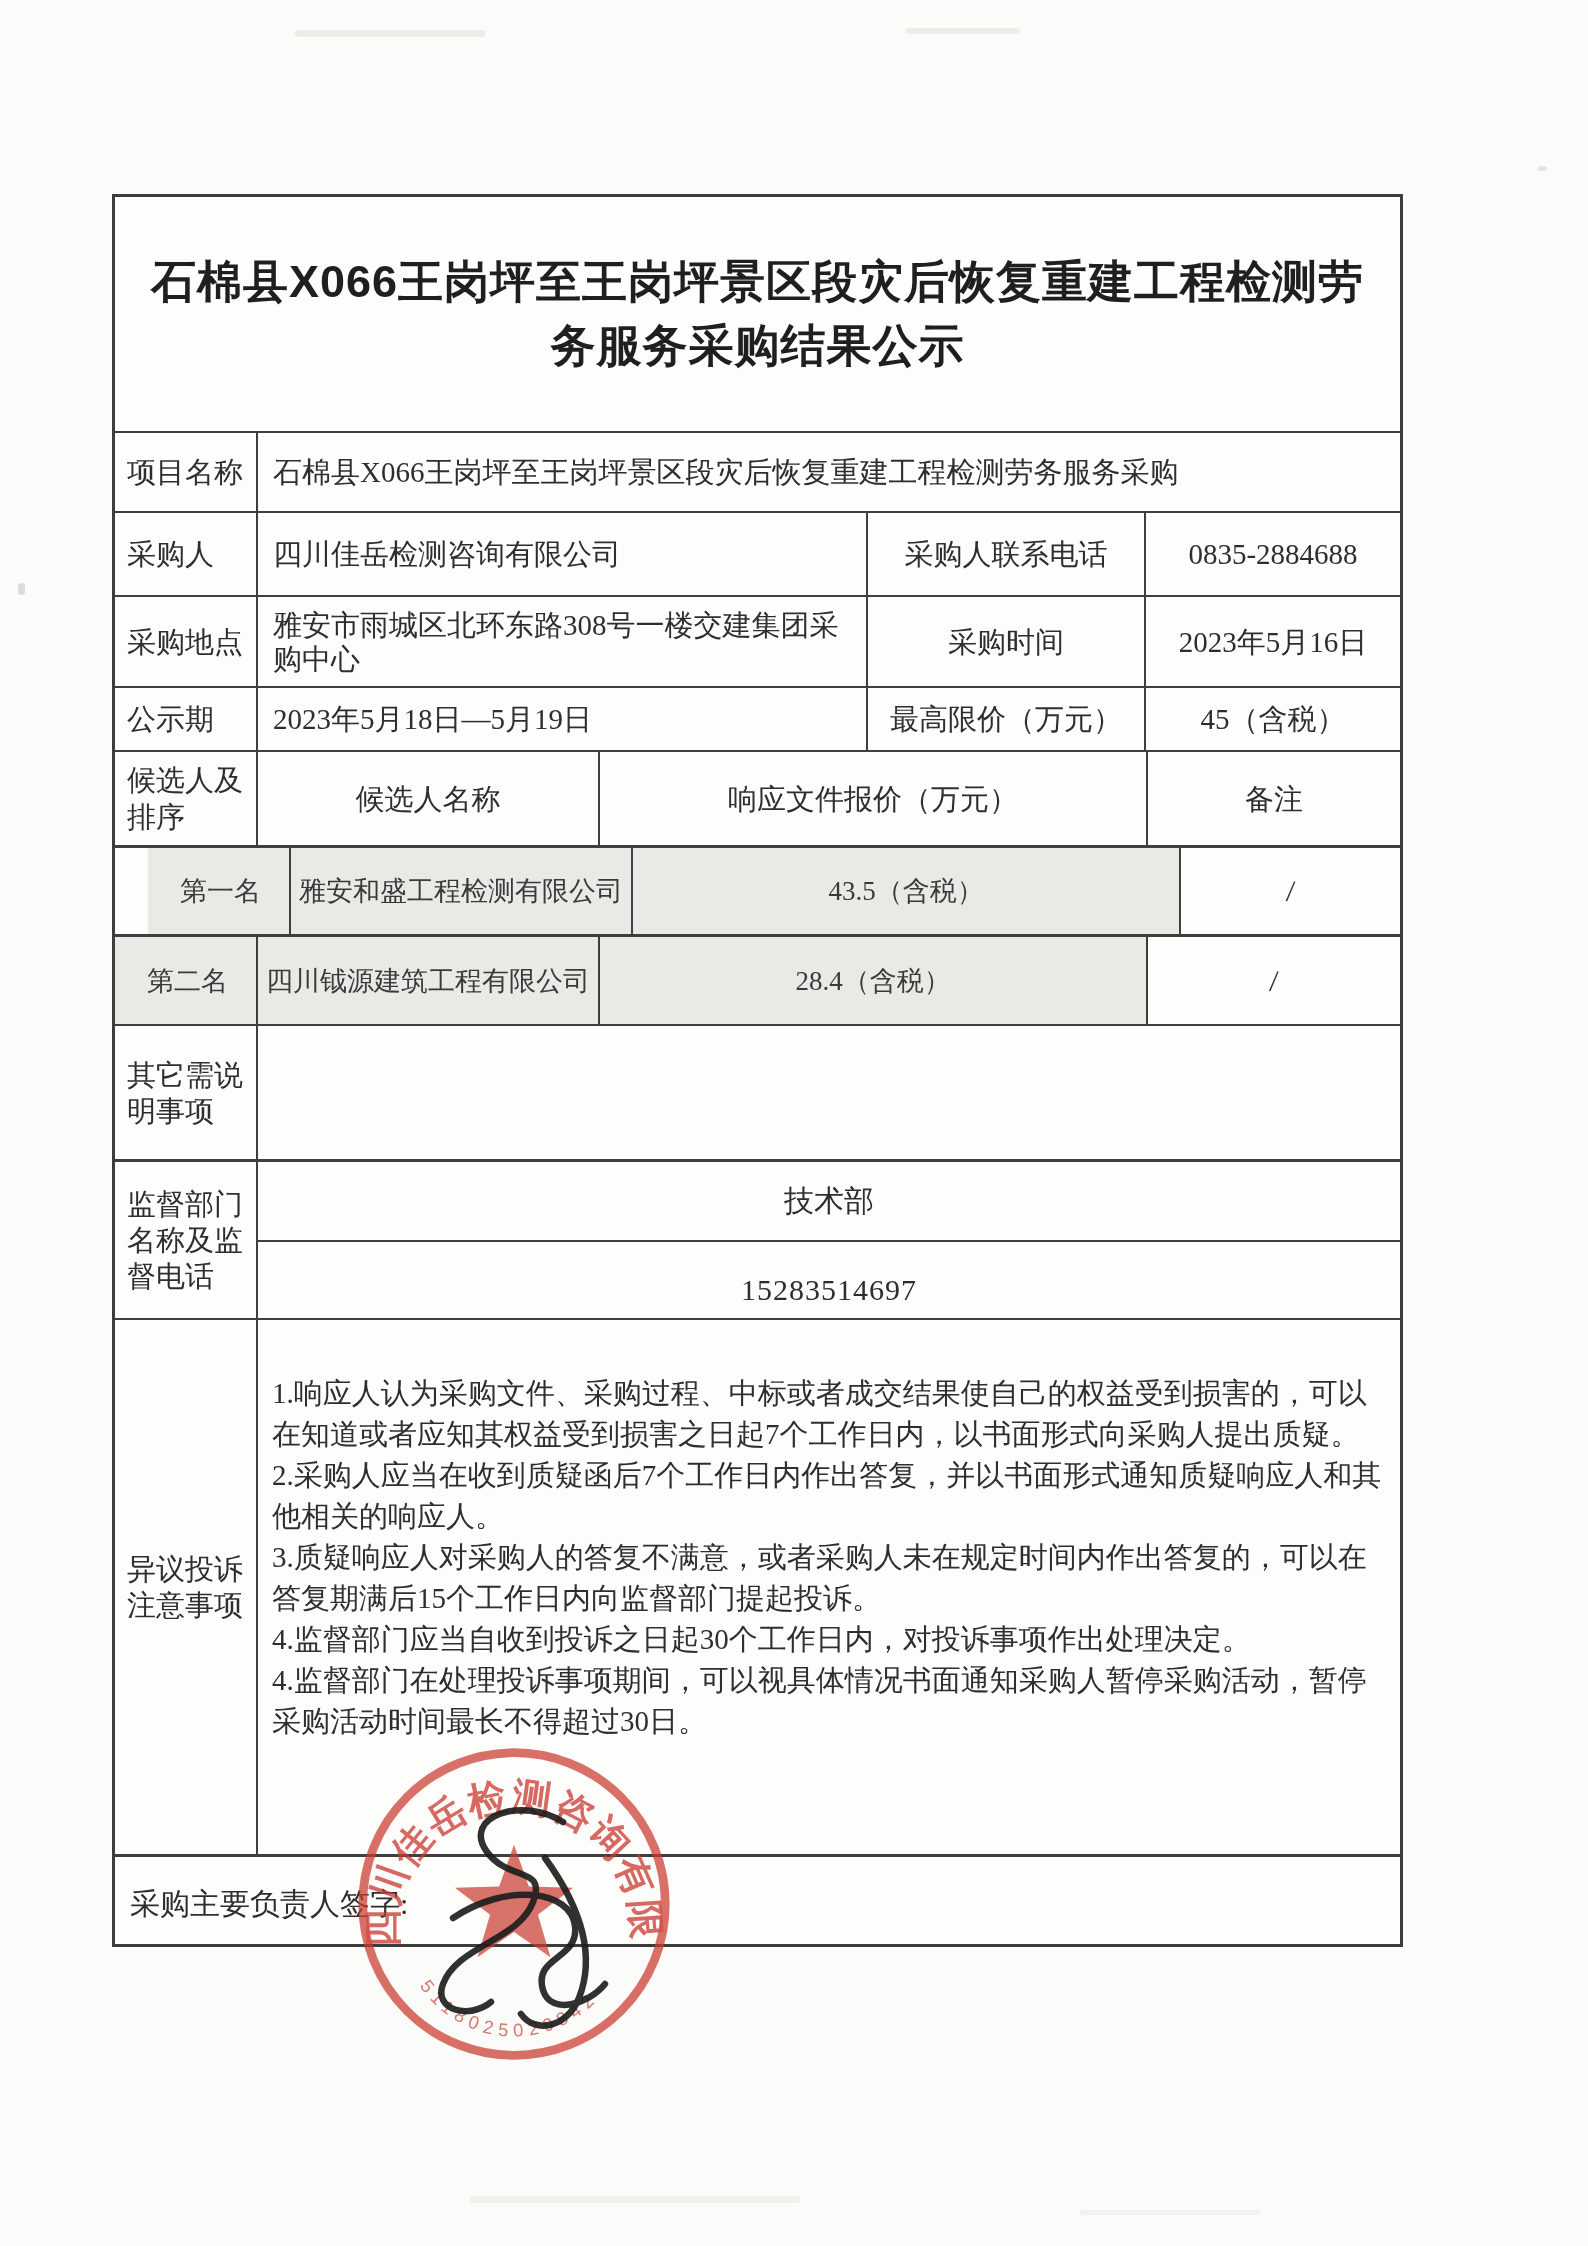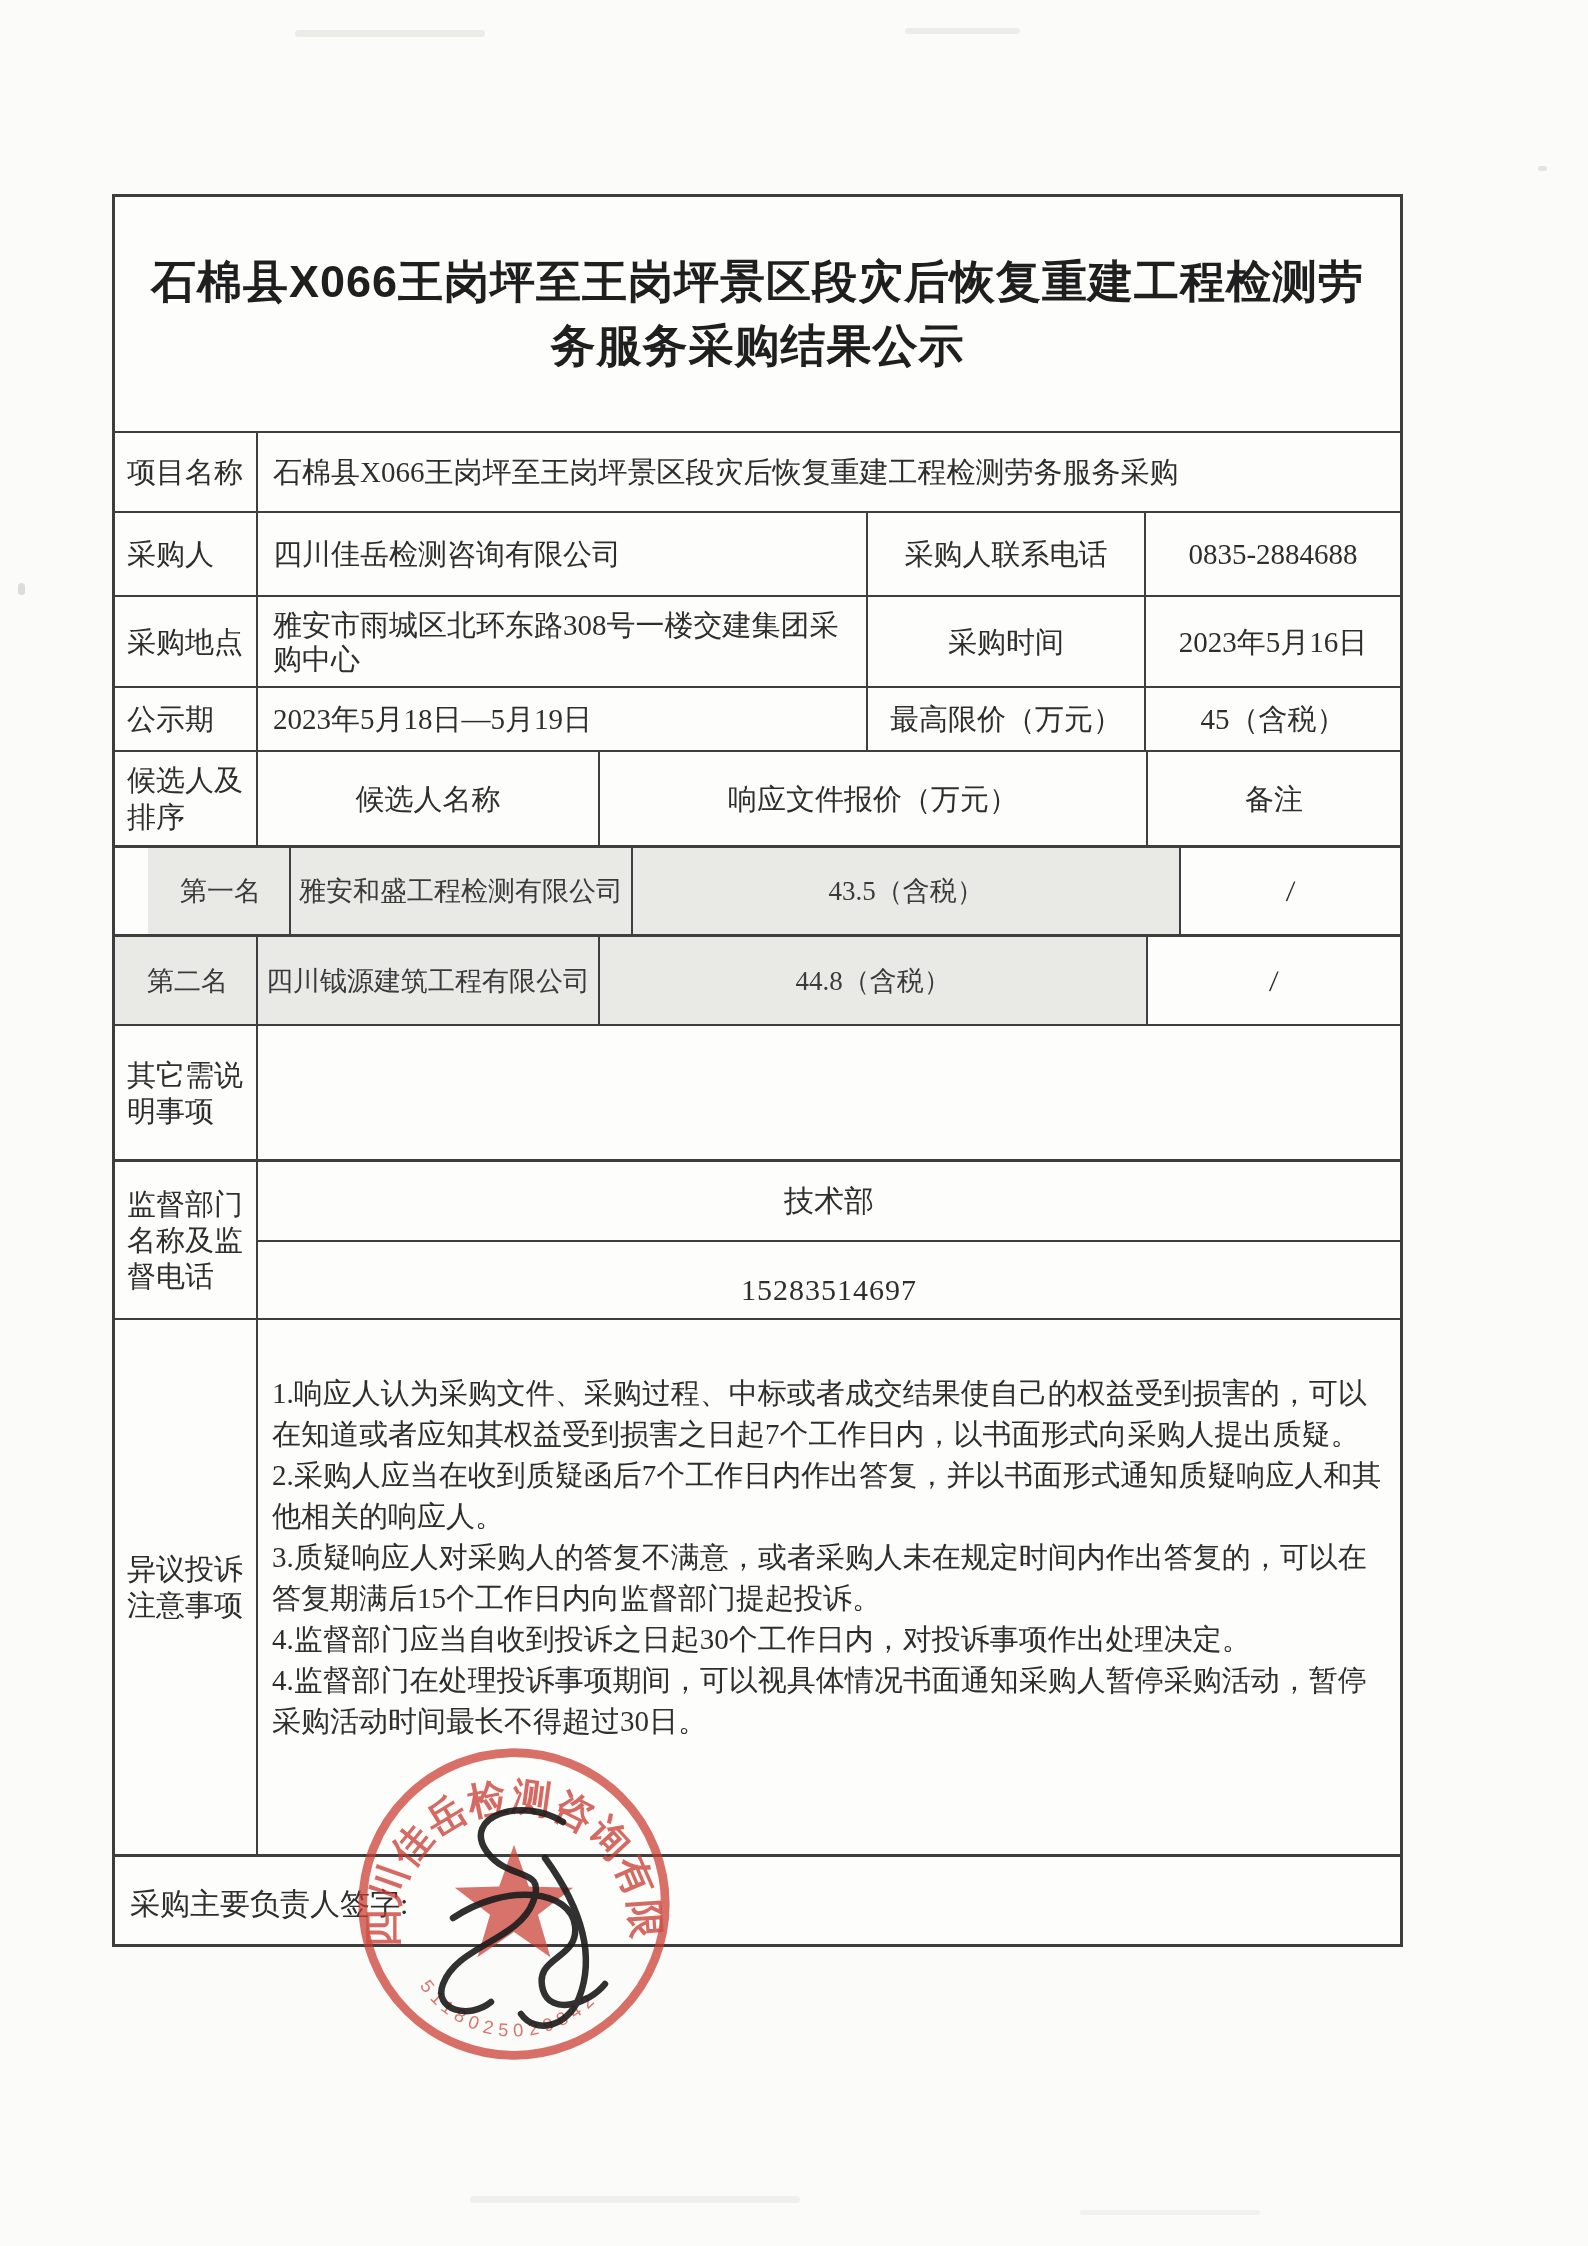--- a/index.html
+++ b/index.html
@@ -121,21 +121,21 @@
   <div class="row h-cand h-cand1">
     <div class="cell lab c gray cand-text" style="justify-content:center;">第一名</div>
     <div class="cell c w-cname gray cand-text">雅安和盛工程检测有限公司</div>
     <div class="cell c w-quote gray cand-text">43.5（含税）</div>
     <div class="cell c w-remark remark-slash">/</div>
   </div>
 
   <div class="row h-cand">
     <div class="cell lab c gray cand-text" style="justify-content:center;">第二名</div>
     <div class="cell c w-cname gray cand-text">四川钺源建筑工程有限公司</div>
-    <div class="cell c w-quote gray cand-text">44.8（含税）</div>
+    <div class="cell c w-quote gray cand-text">28.4（含税）</div>
     <div class="cell c w-remark remark-slash">/</div>
   </div>
 
   <div class="row h-other">
     <div class="cell lab">其它需说明事项</div>
     <div class="cell val-l" style="flex:1 1 auto;"></div>
   </div>
 
   <div class="row" style="height:158px;">
     <div class="cell lab sup-label">监督部门名称及监督电话</div>

